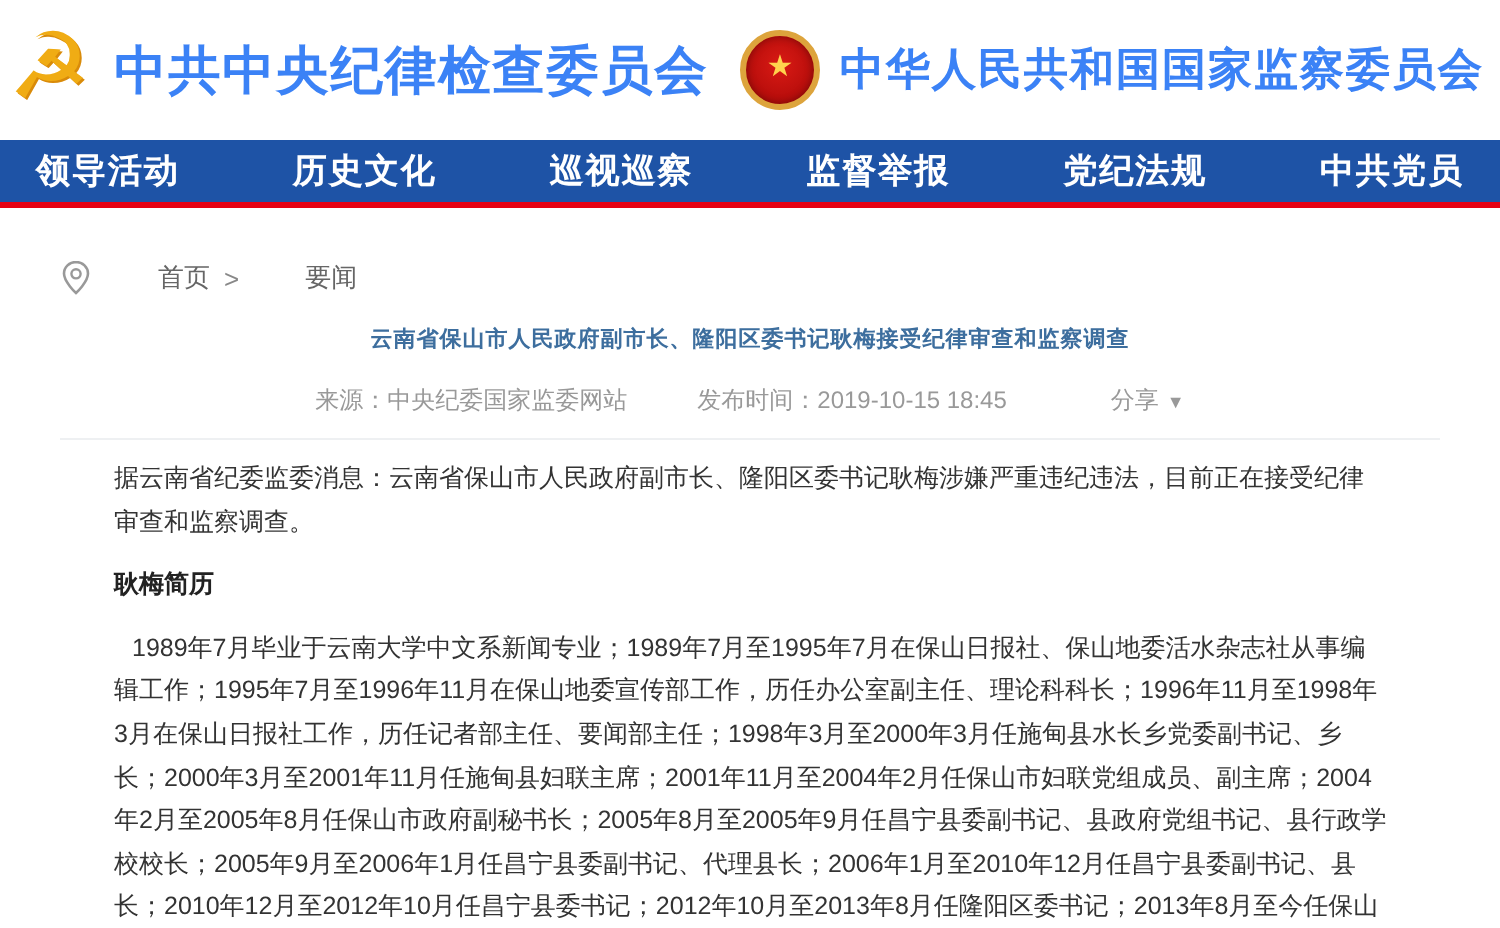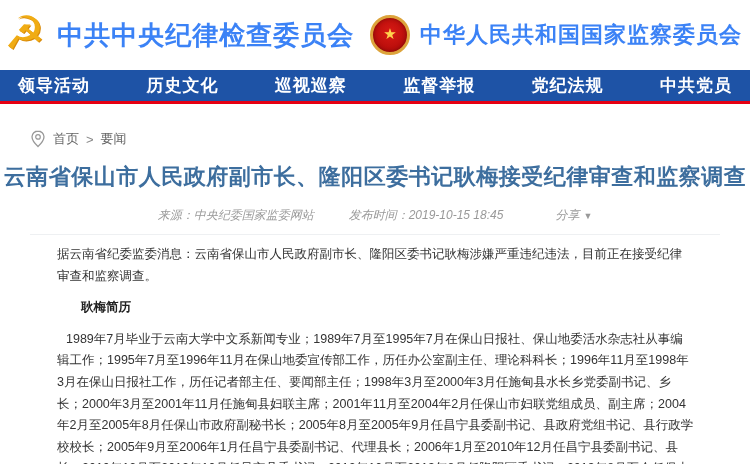--- a/index.html
+++ b/index.html
@@ -73,57 +73,57 @@
 
   
   .breadcrumb {
     margin: 26px 0 0 30px;
     display: flex;
     align-items: center;
     font-size: 13px;
     color: #666;
   }
   .breadcrumb .pin { margin-right: 7px; display: inline-flex; }
-  .breadcrumb a { color: #666; text-decoration: none; cursor: pointer; }
+  .breadcrumb a { color: #666; text-decoration: none; cursor: pointer; margin-left: 26px; }
   .breadcrumb .sep { margin: 0 7px; color: #888; }
 
   
   .article-title {
     margin-top: 14px;
     text-align: center;
-    font-size: 22px;
+    font-size: 11px;
     font-weight: bold;
     color: #3d6e9e;
     letter-spacing: .5px;
   }
   .article-meta {
     margin-top: 15px;
     display: flex;
     justify-content: center;
     align-items: center;
     font-size: 12px;
     color: #999;
   }
-  .article-meta .meta-item { white-space: nowrap; font-style: italic; }
+  .article-meta .meta-item { white-space: nowrap; }
   .meta-time { margin-left: 35px; }
   .meta-share { margin-left: 52px; cursor: pointer; color: #999; }
   .meta-share .caret { font-size: 9px; margin-left: 4px; color: #999; }
   .meta-divider {
     margin: 10px 30px 0 30px;
     border-bottom: 1px solid #eef0f2;
   }
 
   .article-body {
     padding: 9px 56px 0 57px;
     font-size: 12.5px;
     line-height: 21.6px;
     color: #333;
   }
   .article-body p { margin-bottom: 10px; }
-  .article-body p.bold { font-weight: bold; color: #222; margin-left: 24px; }
+  .article-body p.bold { font-weight: bold; color: #222; }
   .article-body p.indent { text-indent: 9px; }
 </style>
 </head>
 <body>
 
 <header class="site-header">
   <div class="brand brand-left">
     <span class="party-emblem">☭</span>
     <span class="brand-title">中共中央纪律检查委员会</span>
   </div>

